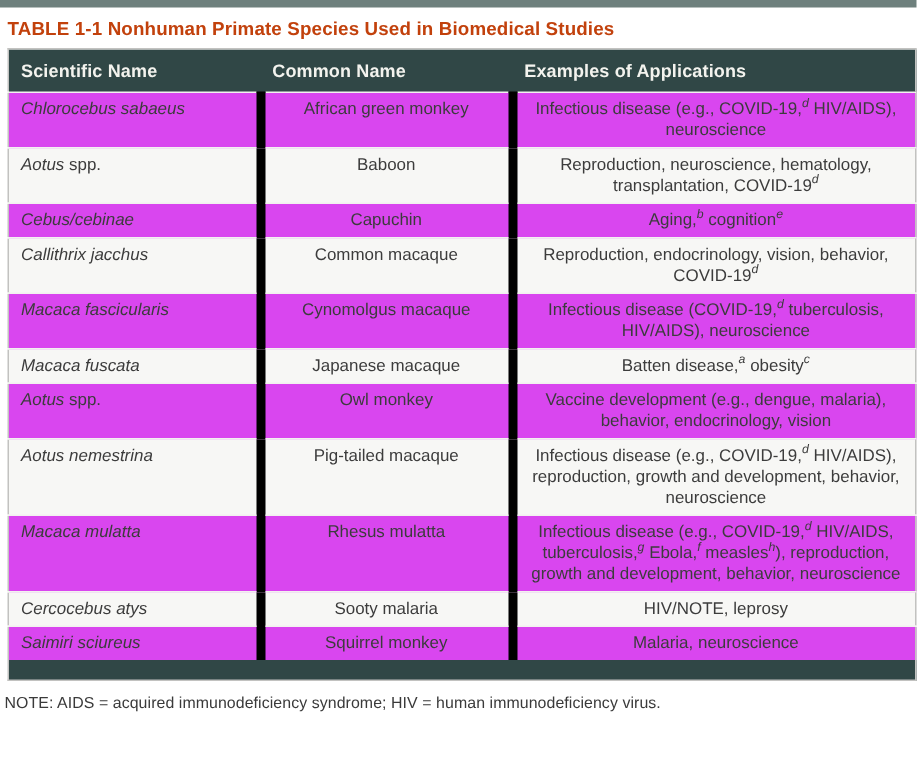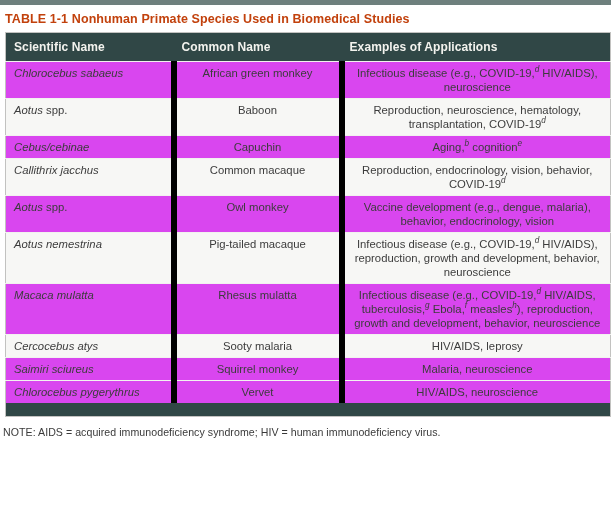--- a/index.html
+++ b/index.html
@@ -122,48 +122,53 @@
           <td><span class="sci">Cebus/cebinae</span></td>
           <td>Capuchin</td>
           <td>Aging,<sup>b</sup> cognition<sup>e</sup></td>
         </tr>
         <tr class="plain">
           <td><span class="sci">Callithrix jacchus</span></td>
           <td>Common macaque</td>
           <td>Reproduction, endocrinology, vision, behavior, COVID-19<sup>d</sup></td>
         </tr>
         <tr class="shaded">
+          <td><span class="sci">Macaca fascicularis</span></td>
+          <td>Cynomolgus macaque</td>
+          <td>Infectious disease (COVID-19,<sup>d</sup> tuberculosis, HIV/AIDS), neuroscience</td>
+        </tr>
+        <tr class="plain">
+          <td><span class="sci">Macaca fuscata</span></td>
+          <td>Japanese macaque</td>
+          <td>Batten disease,<sup>a</sup> obesity<sup>c</sup></td>
+        </tr>
+        <tr class="shaded">
           <td><span class="sci">Aotus</span> spp.</td>
           <td>Owl monkey</td>
           <td>Vaccine development (e.g., dengue, malaria), behavior, endocrinology, vision</td>
         </tr>
         <tr class="plain">
           <td><span class="sci">Aotus nemestrina</span></td>
           <td>Pig-tailed macaque</td>
           <td>Infectious disease (e.g., COVID-19,<sup>d</sup> HIV/AIDS), reproduction, growth and development, behavior, neuroscience</td>
         </tr>
         <tr class="shaded">
           <td><span class="sci">Macaca mulatta</span></td>
           <td>Rhesus mulatta</td>
           <td>Infectious disease (e.g., COVID-19,<sup>d</sup> HIV/AIDS, tuberculosis,<sup>g</sup> Ebola,<sup>f</sup> measles<sup>h</sup>), reproduction, growth and development, behavior, neuroscience</td>
         </tr>
         <tr class="plain">
           <td><span class="sci">Cercocebus atys</span></td>
           <td>Sooty malaria</td>
-          <td>HIV/AIDS, leprosy</td>
+          <td>HIV/NOTE, leprosy</td>
         </tr>
         <tr class="shaded">
           <td><span class="sci">Saimiri sciureus</span></td>
           <td>Squirrel monkey</td>
           <td>Malaria, neuroscience</td>
-        </tr>
-        <tr class="shaded">
-          <td><span class="sci">Chlorocebus pygerythrus</span></td>
-          <td>Vervet</td>
-          <td>HIV/AIDS, neuroscience</td>
         </tr>
       </tbody>
     <tfoot>
       <tr>
         <td colspan="3" class="footband"></td>
       </tr>
     </tfoot>
   </table>
 
   <div class="notes">

